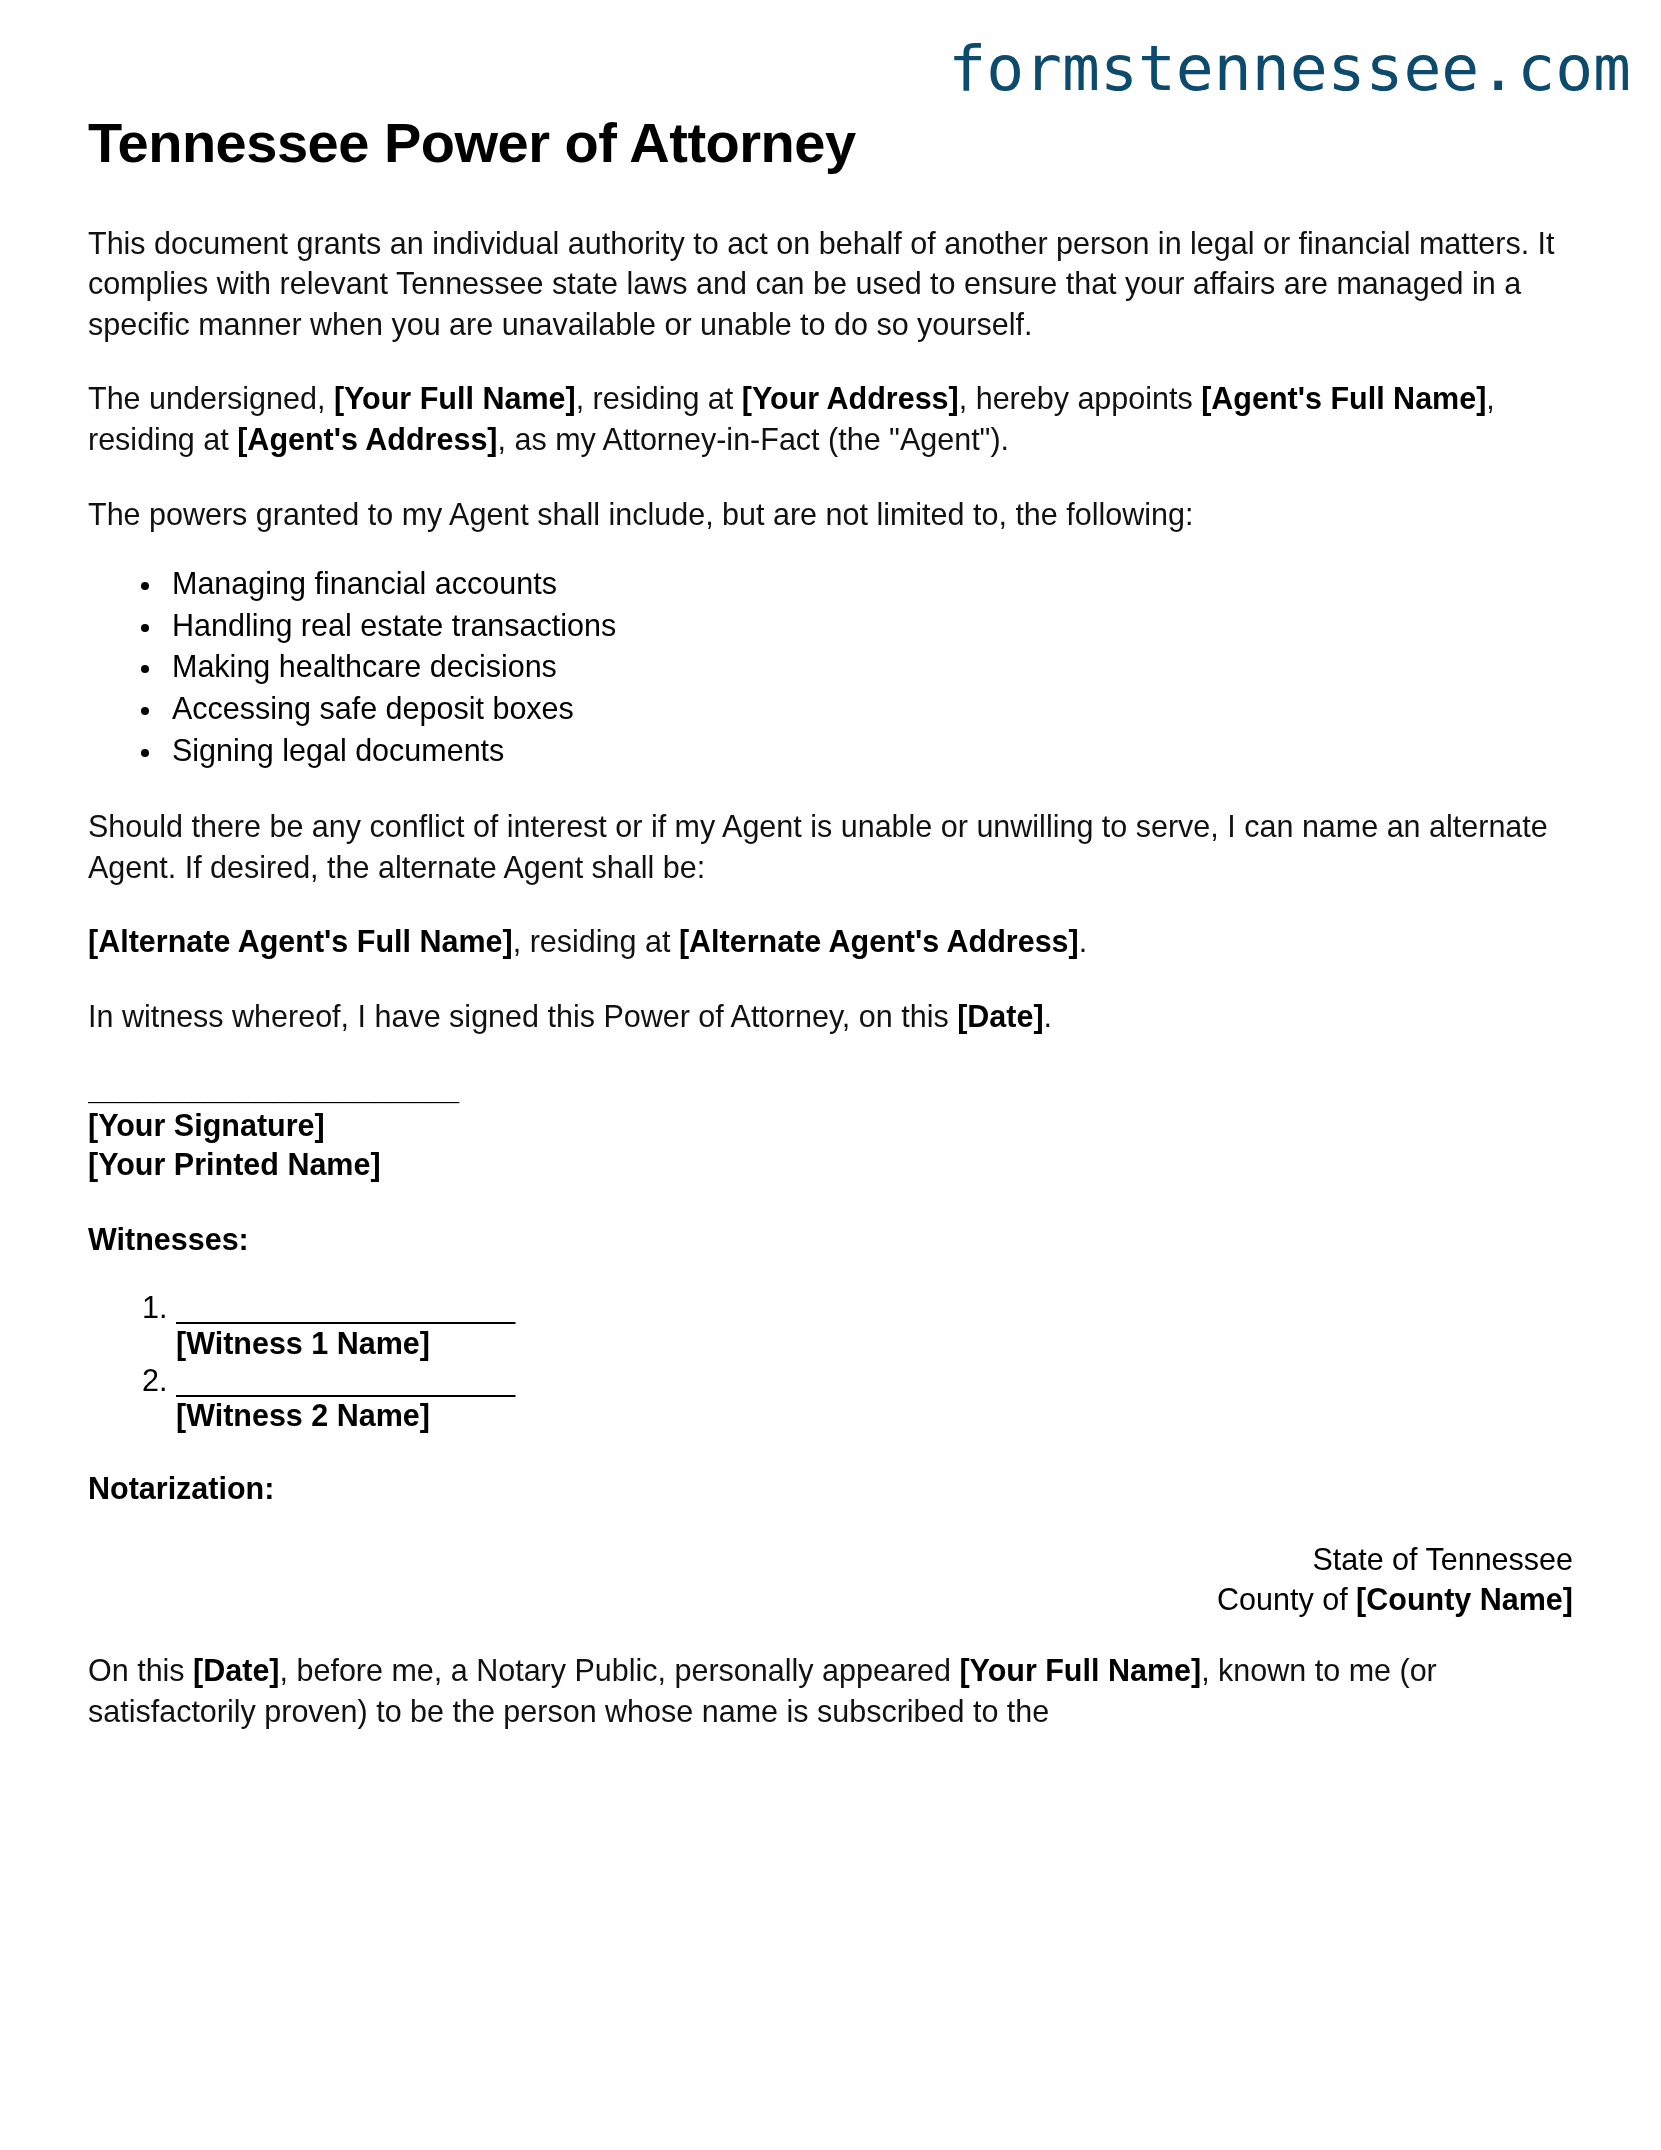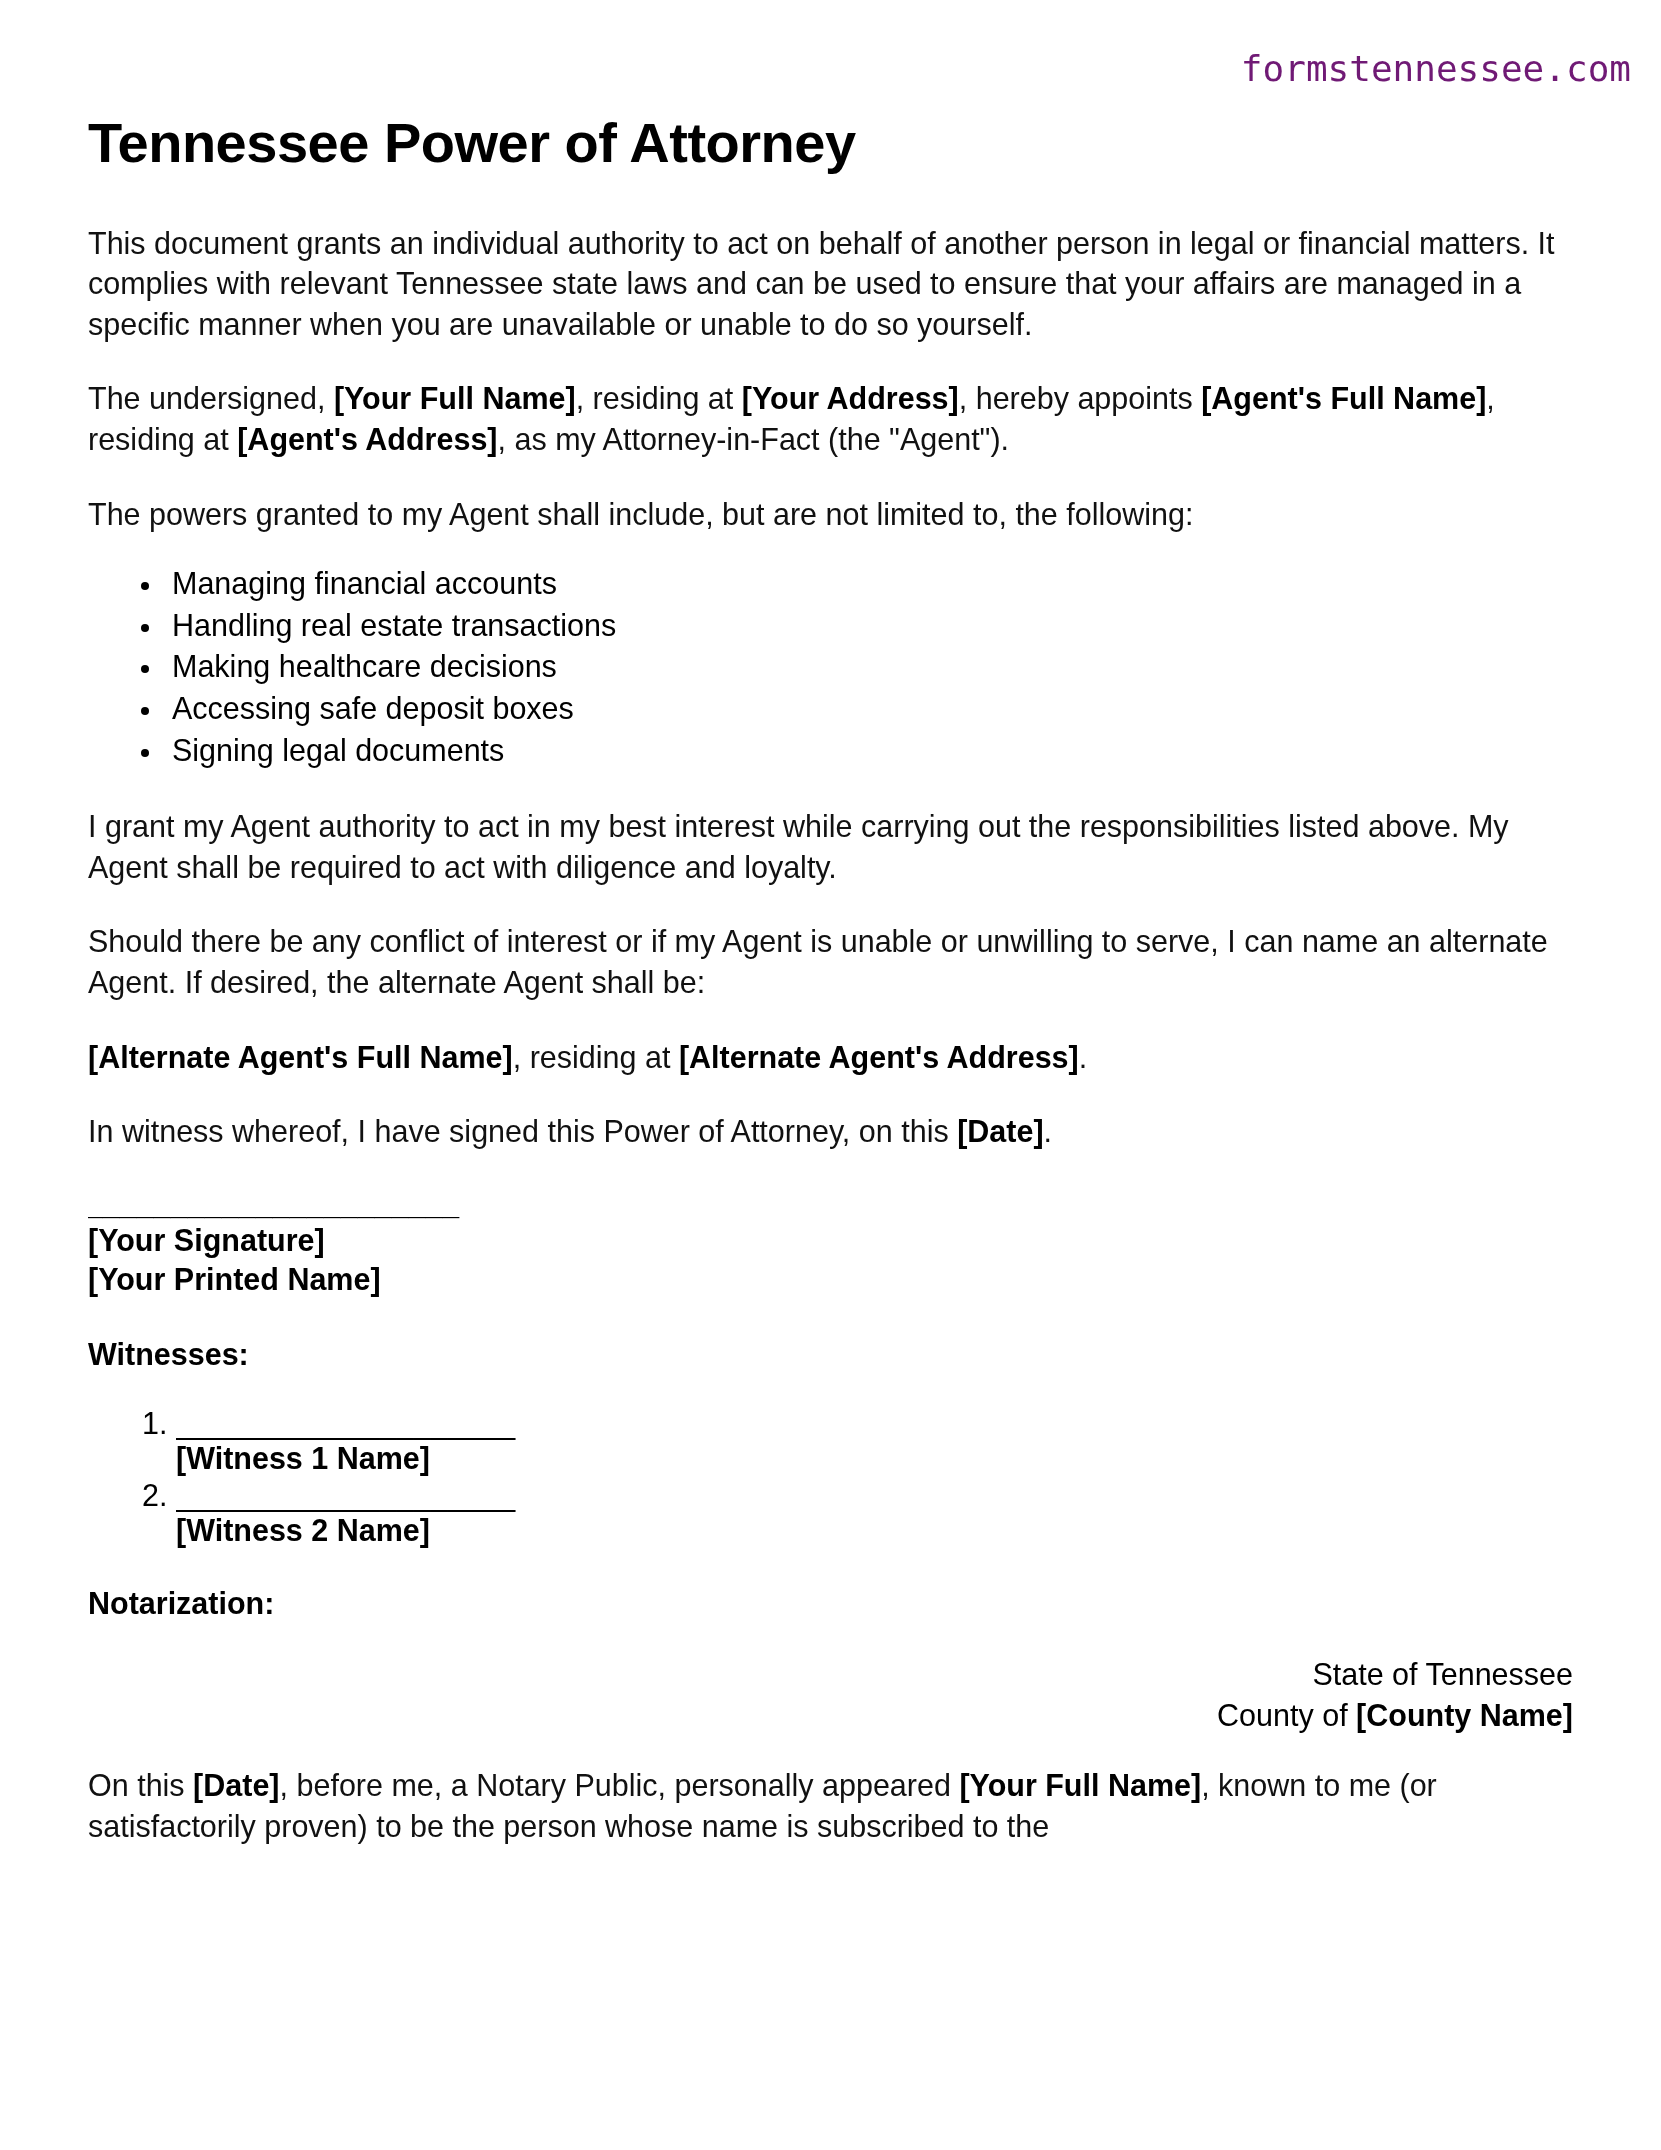--- a/index.html
+++ b/index.html
@@ -29,24 +29,24 @@
     position: absolute;
     top: 38px;
     left: 0;
     right: 30px;
     text-align: right;
     height: 62px;
     line-height: 62px;
   }
   .brand-text {
     font-family: "DejaVu Sans Mono", "Liberation Mono", monospace;
-    font-size: 36px;
+    font-size: 63px;
     font-weight: 400;
     letter-spacing: 0px;
-    color: #701a75;
+    color: #0c4a6e;
     white-space: nowrap;
   }
   
   .content {
     position: absolute;
     left: 88px;
     top: 112px;
     width: 1485px;
   }
   h1.doc-title {
@@ -157,21 +157,20 @@
     <p class="para tight">The powers granted to my Agent shall include, but are not limited to, the following:</p>
 
     <ul class="powers">
       <li>Managing financial accounts</li>
       <li>Handling real estate transactions</li>
       <li>Making healthcare decisions</li>
       <li>Accessing safe deposit boxes</li>
       <li>Signing legal documents</li>
     </ul>
 
-    <p class="para">I grant my Agent authority to act in my best interest while carrying out the responsibilities listed above. My Agent shall be required to act with diligence and loyalty.</p>
 
     <p class="para">Should there be any conflict of interest or if my Agent is unable or unwilling to serve, I can name an alternate Agent. If desired, the alternate Agent shall be:</p>
 
     <p class="para"><b>[Alternate Agent's Full Name]</b><span>, residing at </span><b>[Alternate Agent's Address]</b><span>.</span></p>
 
     <p class="para"><span>In witness whereof, I have signed this Power of Attorney, on this </span><b>[Date]</b><span>.</span></p>
 
     <div class="sig-block">
       <div class="sig-rule">______________________</div>
       <div class="sig-name">[Your Signature]</div>

